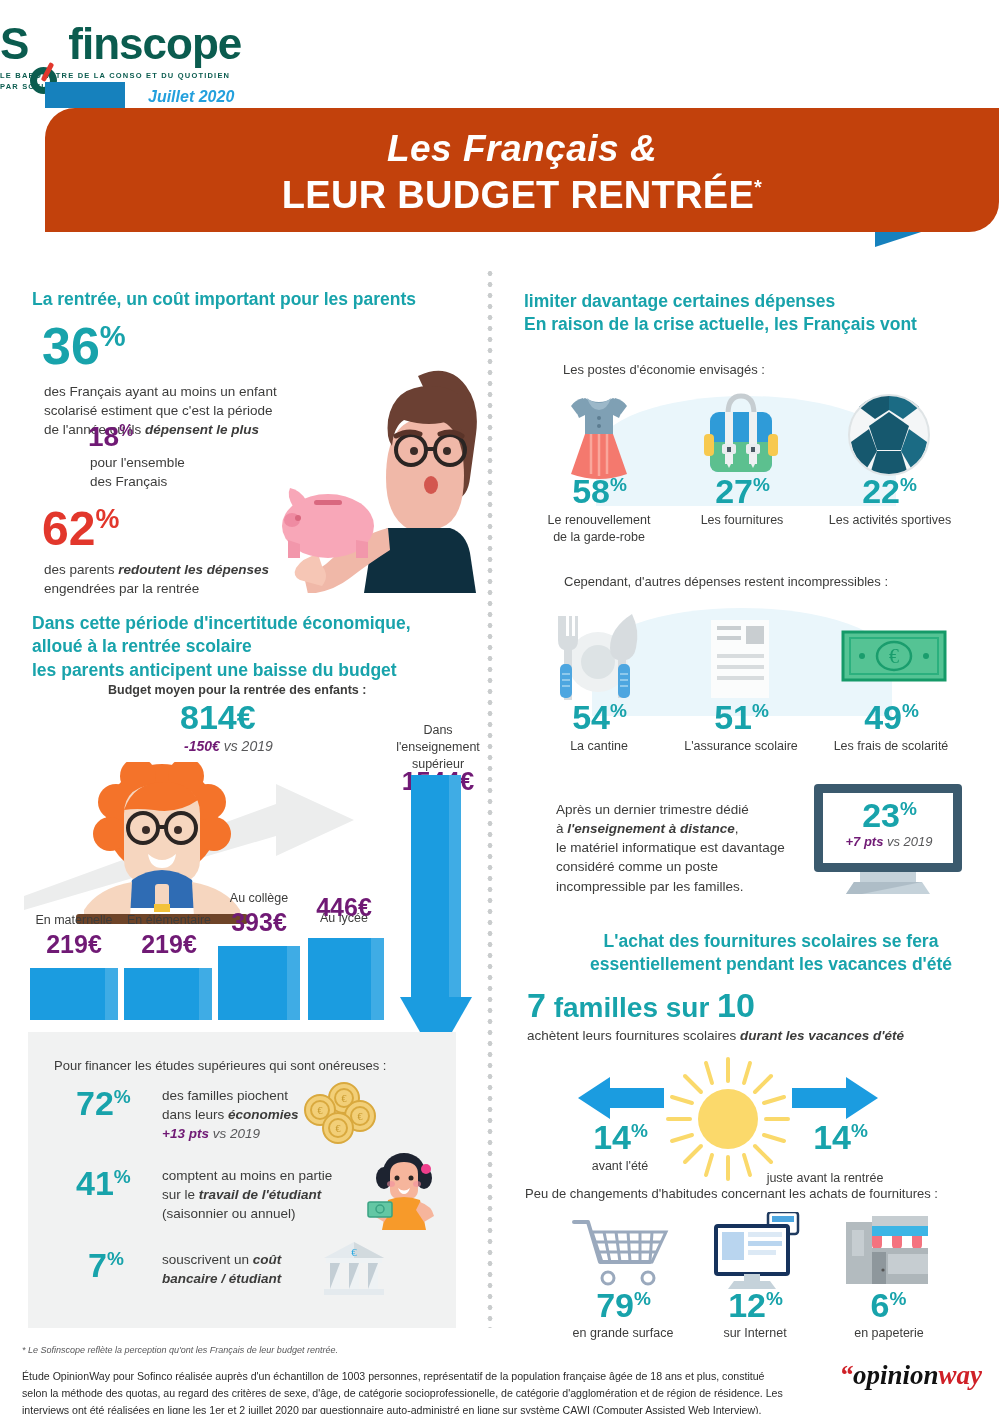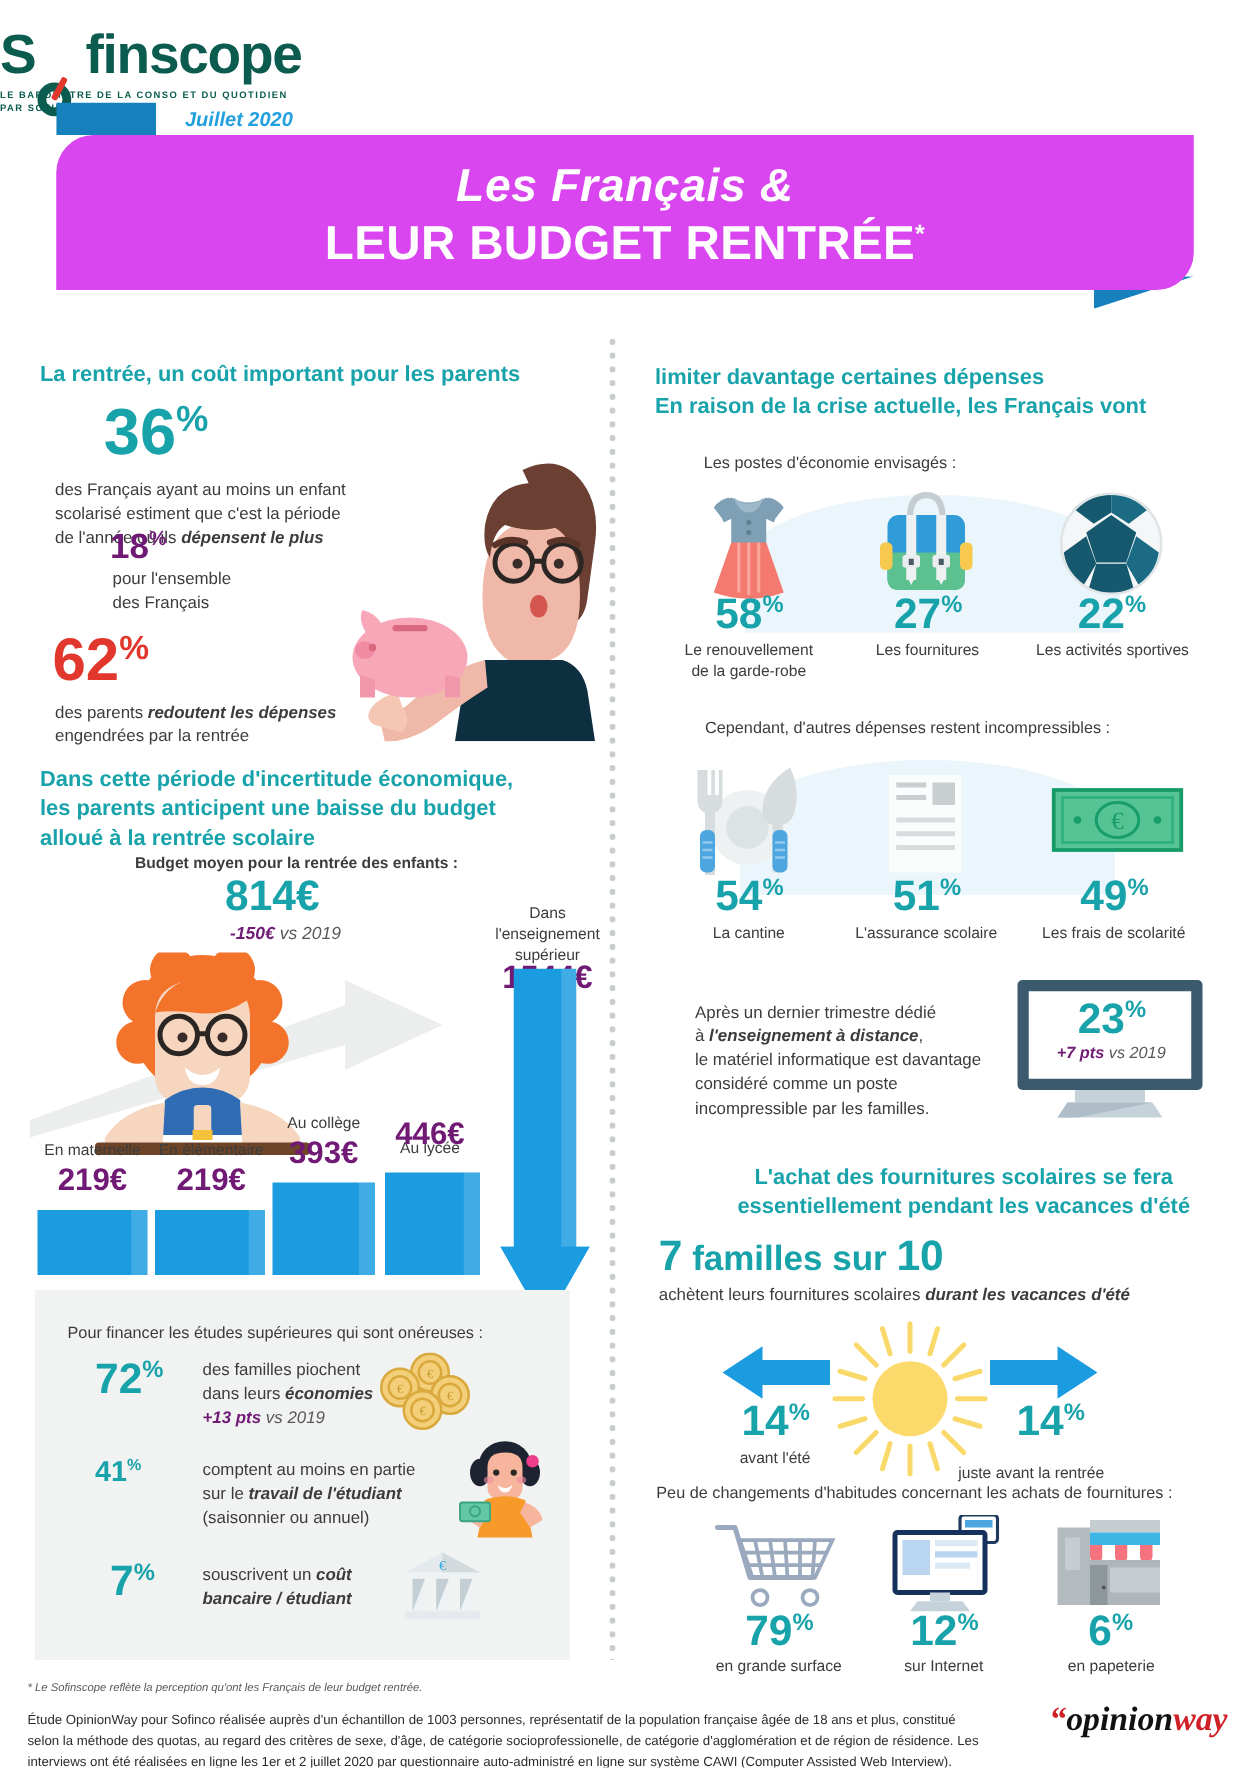--- a/index.html
+++ b/index.html
@@ -17,22 +17,22 @@
       background:#e2372c;transform:rotate(28deg);border-radius:2px;}
   .logo-sub{font-size:7.5px;font-weight:bold;color:#0b5c4f;letter-spacing:1.2px;
       margin-top:5px;line-height:1.45;}
 
   
   #ribbon-wrap{left:0;top:82px;width:1000px;height:165px;}
   .fold-l{position:absolute;left:45px;top:0;width:80px;height:26px;background:#1681bd;
       clip-path:polygon(0 0,100% 0,100% 100%,0 100%);}
   .fold-r{position:absolute;right:45px;bottom:0;width:80px;height:26px;background:#1681bd;
       clip-path:polygon(0 0,100% 0,0 100%);}
-  .ribbon{position:absolute;left:45px;top:26px;width:910px;height:124px;background:#d946ef;
-      border-radius:30px 0 30px 0;}
+  .ribbon{position:absolute;left:45px;top:26px;width:910px;height:124px;background:#c2410c;
+      border-radius:30px 0 30px 0;padding-left:44px;}
   #date{left:148px;top:88px;font-size:16px;font-style:italic;font-weight:bold;color:#23a0dd;}
   .title1{position:absolute;left:0;right:0;top:20px;text-align:center;color:#fff;
       font-size:37px;font-style:italic;font-weight:bold;letter-spacing:.5px;}
   .title2{position:absolute;left:0;right:0;top:66px;text-align:center;color:#fff;
       font-size:38px;font-weight:bold;letter-spacing:.3px;}
   .title2 sup{font-size:20px;}
 
   
   .h2{color:#18a3ab;font-weight:bold;font-size:17.5px;line-height:1.33;}
   .body{font-size:13.5px;line-height:1.42;color:#3c3c3b;}
@@ -93,21 +93,21 @@
   <div class="ribbon">
     <div class="title1">Les Français &amp;</div>
     <div class="title2"><span>LEUR BUDGET RENTRÉE</span><sup>*</sup></div>
   </div>
 </div>
 
 <div class="abs" id="divider"></div>
 
 <div class="abs h2" style="left:32px;top:288px;width:430px;">La rentrée, un coût important pour les parents</div>
 
-<div class="abs big-teal" style="left:42px;top:320px;font-size:52px;line-height:1;margin-left:41px;"><span>36</span><span class="pct-sup">%</span></div>
+<div class="abs big-teal" style="left:42px;top:320px;font-size:52px;line-height:1;"><span>36</span><span class="pct-sup">%</span></div>
 <div class="abs body" style="left:44px;top:382px;width:260px;">
   <div>des Français ayant au moins un enfant</div>
   <div>scolarisé estiment que c'est la période</div>
   <div><span>de l'année où ils </span><span class="ital">dépensent le plus</span></div>
 </div>
 
 <div class="abs big-blue" style="left:88px;top:423px;font-size:28px;line-height:1;"><span>18</span><span class="pct-sup">%</span></div>
 <div class="abs body" style="left:90px;top:453px;width:190px;">
   <div>pour l'ensemble</div>
   <div>des Français</div>
@@ -138,22 +138,22 @@
   <path d="M26 150 q-8 -12 -4 -20 q10 2 16 12z" fill="#f8a7b8"></path>
   <path d="M20 182 l0 18 l12 0 l0 -14z" fill="#f297ab"></path>
   <path d="M88 182 l0 18 l12 0 l0 -16z" fill="#f297ab"></path>
   <ellipse cx="24" cy="162" rx="8" ry="7" fill="#ef8ba2"></ellipse>
   <circle cx="30" cy="160" r="3" fill="#d9687f"></circle>
   <rect x="46" y="142" width="28" height="5" rx="2.5" fill="#d9687f"></rect>
 </svg>
 
 <div class="abs h2" style="left:32px;top:612px;width:440px;">
   <div>Dans cette période d'incertitude économique,</div>
+  <div>alloué à la rentrée scolaire</div>
   <div>les parents anticipent une baisse du budget</div>
-  <div>alloué à la rentrée scolaire</div>
 </div>
 
 <div class="abs cap" style="left:108px;top:683px;font-weight:bold;font-size:12.5px;">Budget moyen pour la rentrée des enfants :</div>
 <div class="abs big-teal" style="left:180px;top:700px;font-size:34px;line-height:1;">814€</div>
 <div class="abs" style="left:184px;top:738px;font-size:14px;font-style:italic;"><span class="big-blue">-150€</span><span style="color:#58585a;"> vs 2019</span></div>
 
 <div class="abs sub-lbl" style="left:390px;top:722px;width:96px;">
   <div>Dans</div>
   <div>l'enseignement</div>
   <div>supérieur</div>
@@ -232,21 +232,21 @@
       <circle cx="38" cy="46" r="9"></circle>
   </g>
   <g fill="#c99a2e" font-size="10" font-family="serif" text-anchor="middle">
     <text x="44" y="20">€</text>
       <text x="20" y="32">€</text>
       <text x="60" y="38">€</text>
       <text x="38" y="50">€</text>
   </g>
 </svg>
 
-<div class="abs big-teal" style="left:76px;top:1166px;font-size:23px;line-height:1;"><span>41</span><span class="pct-sup">%</span></div>
+<div class="abs big-teal" style="left:76px;top:1166px;font-size:34px;line-height:1;"><span>41</span><span class="pct-sup">%</span></div>
 <div class="abs body" style="left:162px;top:1166px;width:180px;">
   <div>comptent au moins en partie</div>
   <div><span>sur le </span><span class="ital">travail de l'étudiant</span></div>
   <div>(saisonnier ou annuel)</div>
 </div>
 <svg class="abs" style="left:364px;top:1152px;" width="76" height="80" viewBox="0 0 76 80">
   <ellipse cx="40" cy="20" rx="21" ry="19" fill="#1d2330"></ellipse>
   <ellipse cx="20" cy="26" rx="8" ry="11" fill="#1d2330"></ellipse>
     <ellipse cx="60" cy="26" rx="8" ry="11" fill="#1d2330"></ellipse>
   <circle cx="62" cy="17" r="5" fill="#ef3e8c"></circle>

